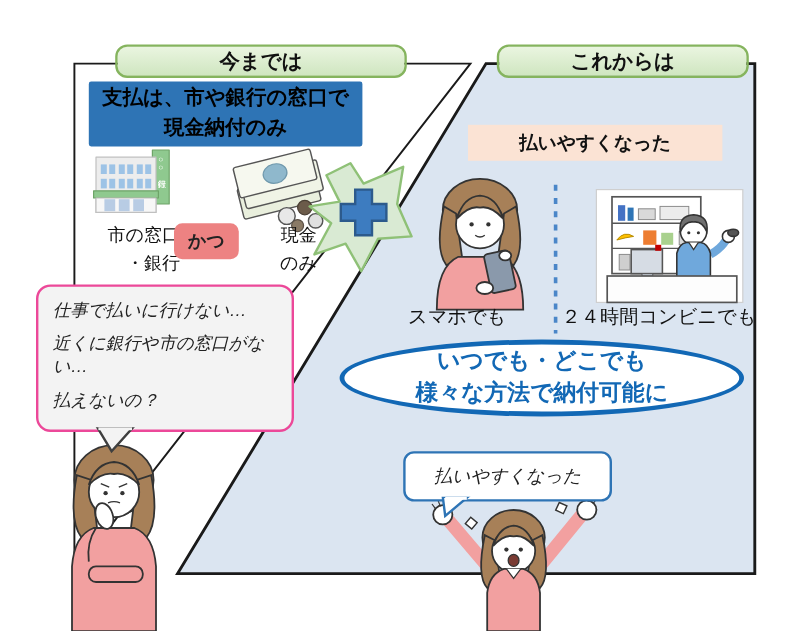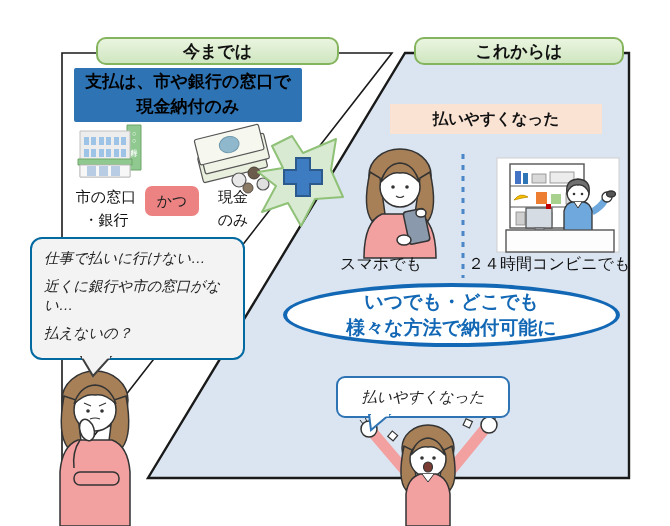--- a/index.html
+++ b/index.html
@@ -15,24 +15,24 @@
   .stage{position:relative;width:646px;height:526px;background:#fff;overflow:hidden}
   .stage svg.scene{position:absolute;left:0;top:0}
   .abs{position:absolute}
   .hdr{background:linear-gradient(var(--header-green-top),var(--header-green-bottom));
        border:2px solid var(--header-green-border);border-radius:10px;
        display:flex;align-items:center;justify-content:center;
        font-size:17px;font-weight:bold;color:#111}
   .banner-blue{background:var(--before-banner-blue);color:#000000;font-weight:bold;
        font-size:17px;line-height:1.45;text-align:center;
        display:flex;flex-direction:column;justify-content:center;border-radius:2px}
-  .lbl{font-size:15px;line-height:1.5;text-align:center;color:#111}
+  .lbl{font-size:15px;line-height:1.5;text-align:right;color:#111}
   .badge{background:var(--and-badge-pink);border-radius:7px;display:flex;align-items:center;
-       justify-content:center;font-size:15px;font-weight:400;color:#222}
-  .bubble-left{background:#f3f3f3;border:2px solid #0369a1;border-radius:12px;
+       justify-content:center;font-size:15px;font-weight:700;color:#222}
+  .bubble-left{background:#f3f3f3;border:2px solid #ec4899;border-radius:12px;
        padding:10px 12px;font-size:14.5px;font-style:italic;color:#222}
   .bubble-left .gap{margin-bottom:9px}
   .bubble-left .tail{position:absolute;left:46px;bottom:-20px}
   .banner-peach{background:var(--after-banner-peach);display:flex;align-items:center;
        justify-content:center;font-size:15.5px;font-weight:bold;color:#111}
   .cap{font-size:16px;color:#111}
   .oval{background:#fff;border:4px solid var(--highlight-blue);border-radius:50%;
        display:flex;flex-direction:column;align-items:center;justify-content:center;
        color:var(--highlight-blue);font-weight:bold;font-size:19px;line-height:1.35;
        text-align:center}

